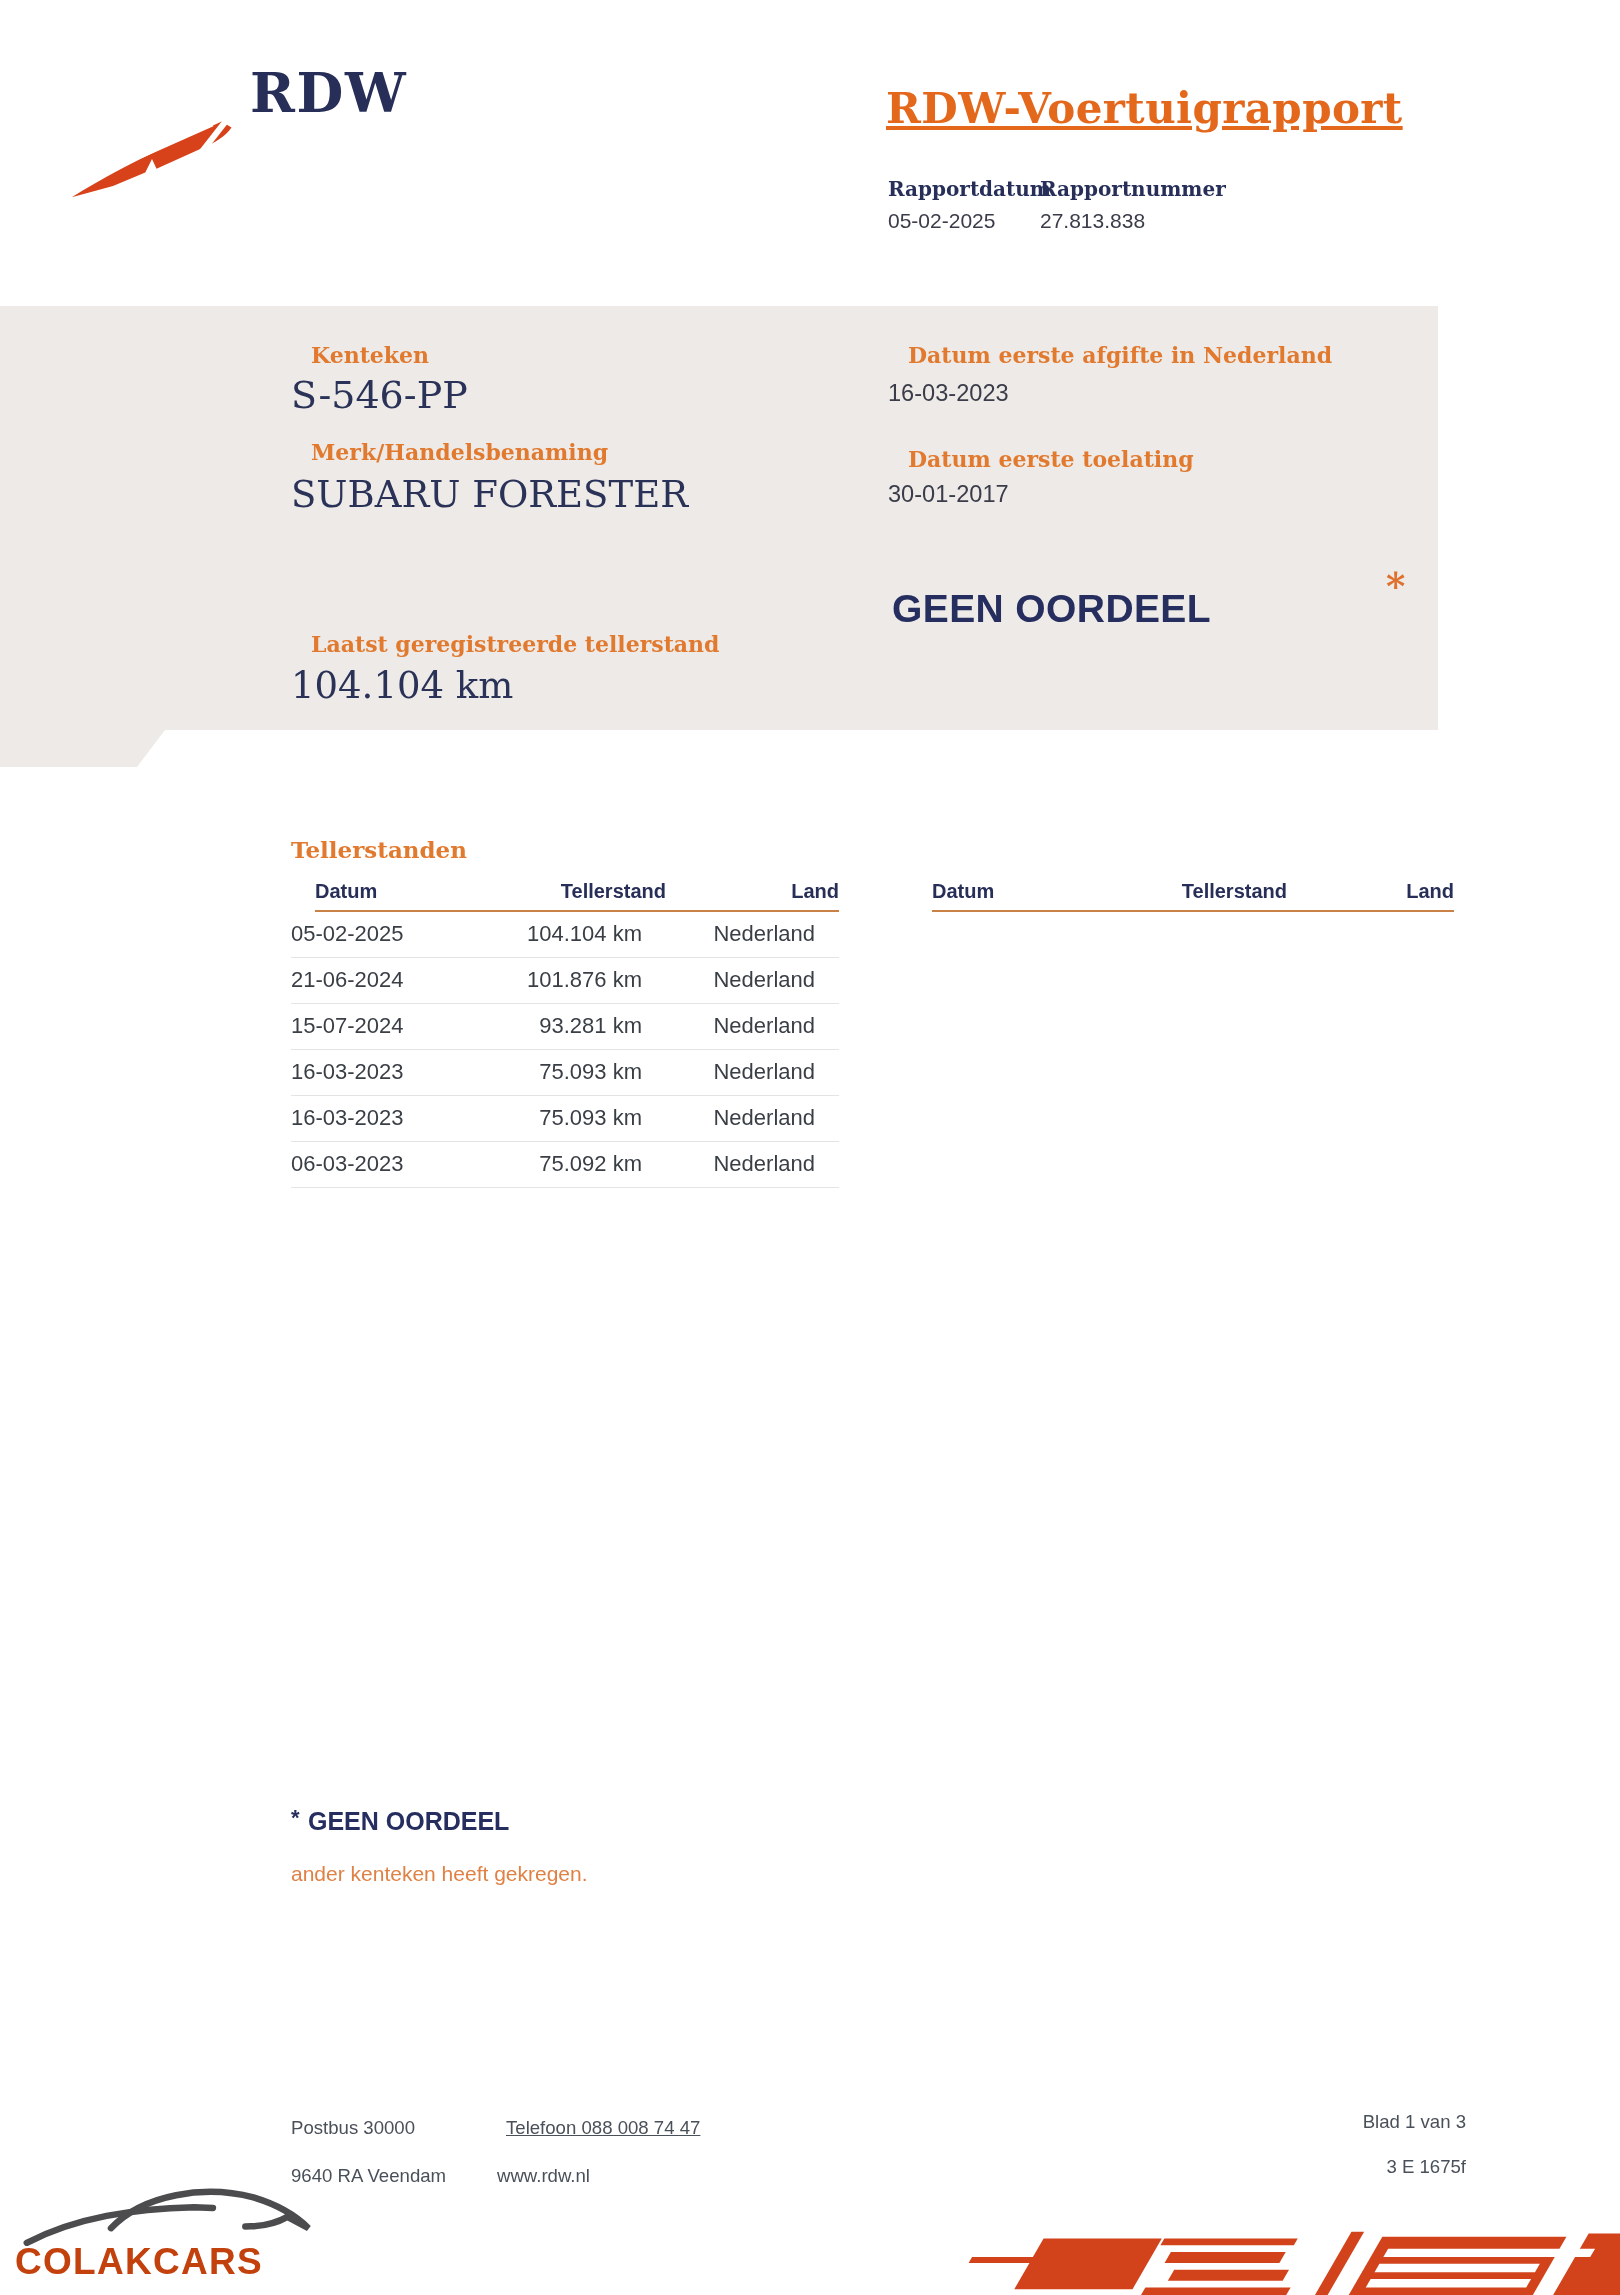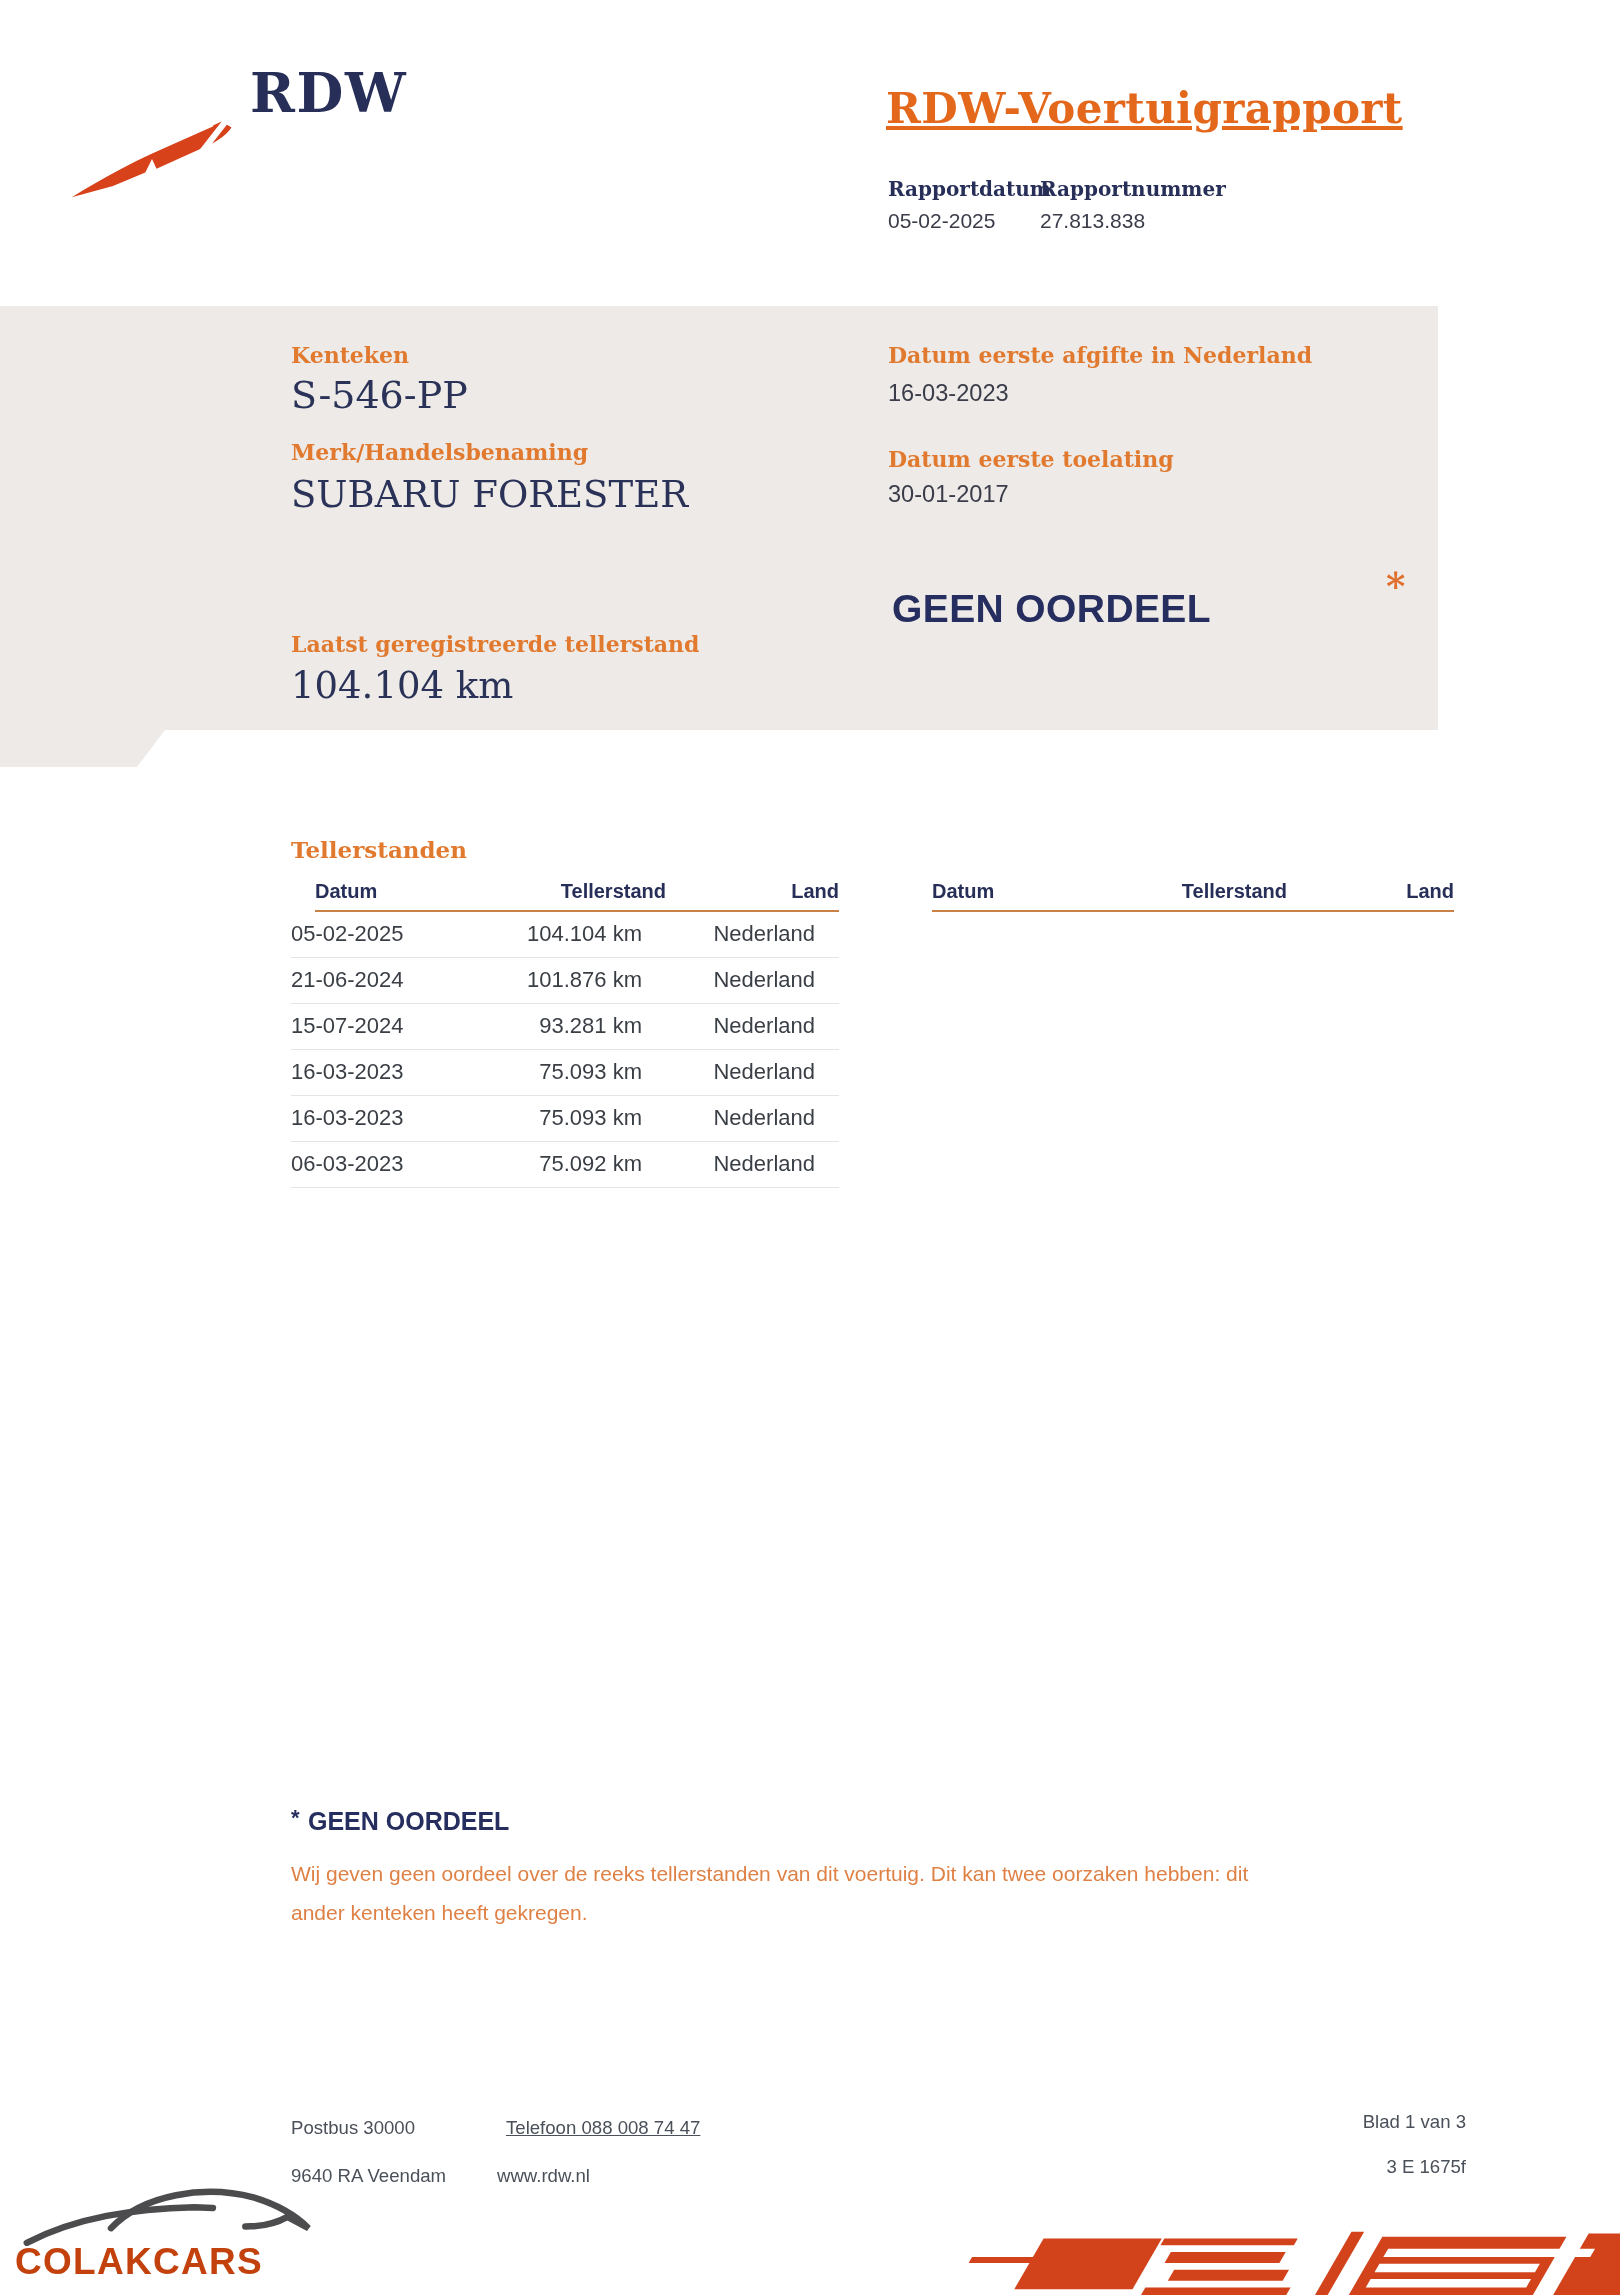--- a/index.html
+++ b/index.html
@@ -13,21 +13,21 @@
   .doc-title{left:886px;top:84px;font-size:42px;font-weight:700;color:#E4681C;letter-spacing:0.4px;text-decoration:underline;}
   .meta-label{font-size:20px;font-weight:700;color:#272F59;}
   .meta-value{font-size:21px;color:#3A3D49;}
   .meta-l1{left:888px;top:177px;} .meta-l2{left:1040px;top:177px;}
   .meta-v1{left:888px;top:209px;} .meta-v2{left:1040px;top:209px;}
 
   
   .panel{left:0;top:306px;width:1438px;height:424px;background:#EDEAE7;}
   .panel-tab{left:0;top:730px;width:165px;height:37px;background:#EDEAE7;
              clip-path:polygon(0 0,100% 0,83% 100%,0 100%);}
-  .lbl-orange{font-family:"DejaVu Serif","Liberation Serif",serif;font-size:22px;font-weight:700;color:#E1792E;}
+  .lbl-orange{font-family:"DejaVu Serif","Liberation Serif",serif;font-size:22px;font-weight:700;color:#E1792E;margin-left:20px;}
   .val-big{font-family:"DejaVu Serif","Liberation Serif",serif;font-size:38px;color:#2A3258;}
   .val-date{font-size:23.6px;color:#3A3D49;}
   .verdict{left:892px;top:587px;font-size:39px;font-weight:700;color:#252E5E;letter-spacing:0.4px;}
   .verdict-star{left:1386px;top:564px;font-size:37px;font-weight:700;color:#E0702E;
                 font-family:"DejaVu Serif","Liberation Serif",serif;}
 
   
   .tbl-heading{left:291px;top:836px;font-size:23px;font-weight:700;color:#E1792E;}
   .tbl{display:grid;}
   .tbl-left{left:291px;top:880px;width:523px;}
@@ -143,21 +143,20 @@
       <div class="th">Datum</div>
       <div class="th r">Tellerstand</div>
       <div class="th r">Land</div>
     </div>
   </div>
 
   <div class="abs fn-head">
     <span class="fn-star">*</span><span>GEEN OORDEEL</span>
   </div>
   <div class="abs fn-body">
-    <div class="fn-line">Wij geven geen oordeel over de reeks tellerstanden van dit voertuig. Dit kan twee oorzaken hebben: dit</div>
     <div class="fn-line">ander kenteken heeft gekregen.</div>
   </div>
 
   <div class="abs foot f-a1">Postbus 30000</div>
   <div class="abs foot f-a2">9640 RA Veendam</div>
   <div class="abs foot f-t1">Telefoon 088 008 74 47</div>
   <div class="abs foot f-t2">www.rdw.nl</div>
   <div class="abs foot f-r1">Blad 1 van 3</div>
   <div class="abs foot f-r2">3 E 1675f</div>
 

